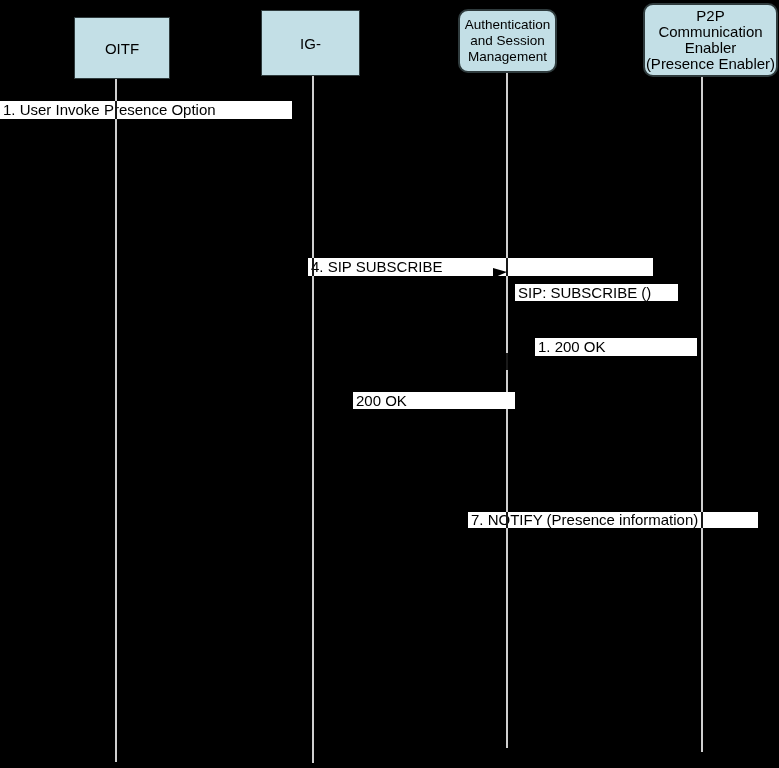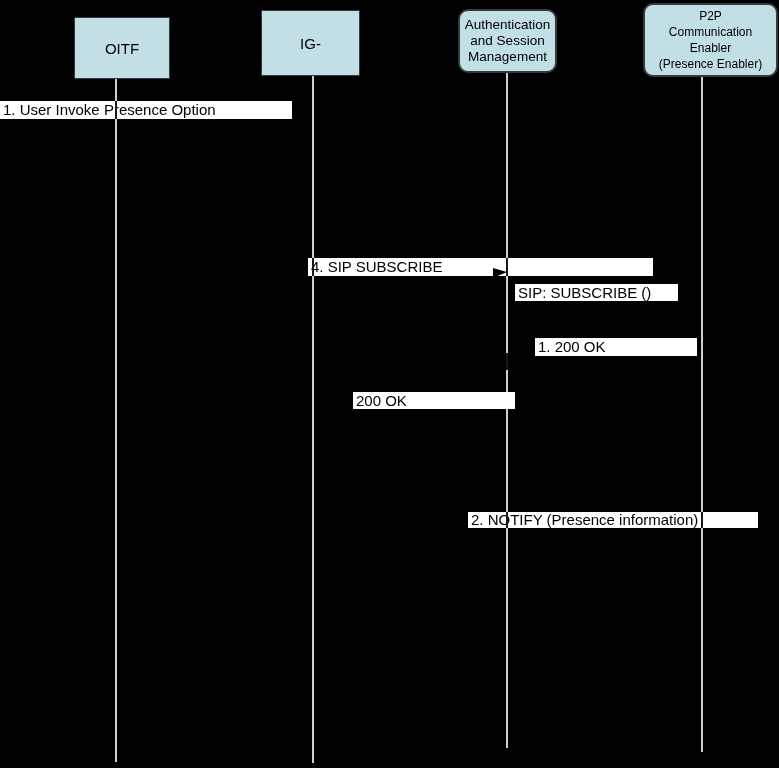--- a/index.html
+++ b/index.html
@@ -45,21 +45,21 @@
     box-sizing: border-box;
   }
   .box-oitf { left: 74px;  top: 17px; width: 96px;  height: 62px; }
   .box-ig   { left: 261px; top: 10px; width: 99px;  height: 66px; }
   .box-auth {
     left: 458px; top: 9px; width: 99px; height: 64px;
     border-radius: 10px; border-width: 2px; font-size: 13.5px; line-height: 16px;
   }
   .box-p2p  {
     left: 643px; top: 3px; width: 135px; height: 74px;
-    border-radius: 10px; border-width: 2px; font-size: 12px; line-height: 16px;
+    border-radius: 10px; border-width: 2px; font-size: 15px; line-height: 16px;
   }
 
   
   .msg {
     position: absolute;
     background: #fff;
     color: #000;
     font-size: 15px;
     line-height: 18px;
     padding-left: 3px;
@@ -135,21 +135,21 @@
 Communication
 Enabler
 (Presence Enabler)</span>
   </div>
 
   <div class="msg msg1">1. User Invoke Presence Option</div>
   <div class="msg msg2">4. SIP SUBSCRIBE</div>
   <div class="msg msg3">SIP: SUBSCRIBE ()</div>
   <div class="msg msg4">1. 200 OK</div>
   <div class="msg msg5">200 OK</div>
-  <div class="msg msg6">2.  NOTIFY (Presence information)</div>
+  <div class="msg msg6">7.  NOTIFY (Presence information)</div>
 
   <div class="cross c1"></div>
   <div class="cross c2"></div>
   <div class="cross c3"></div>
   <div class="cross c4"></div>
   <div class="cross c5"></div>
   <div class="cross c6"></div>
 
   <div class="arrow arrow-right"></div>
   <div class="arrow arrow-left"></div>

